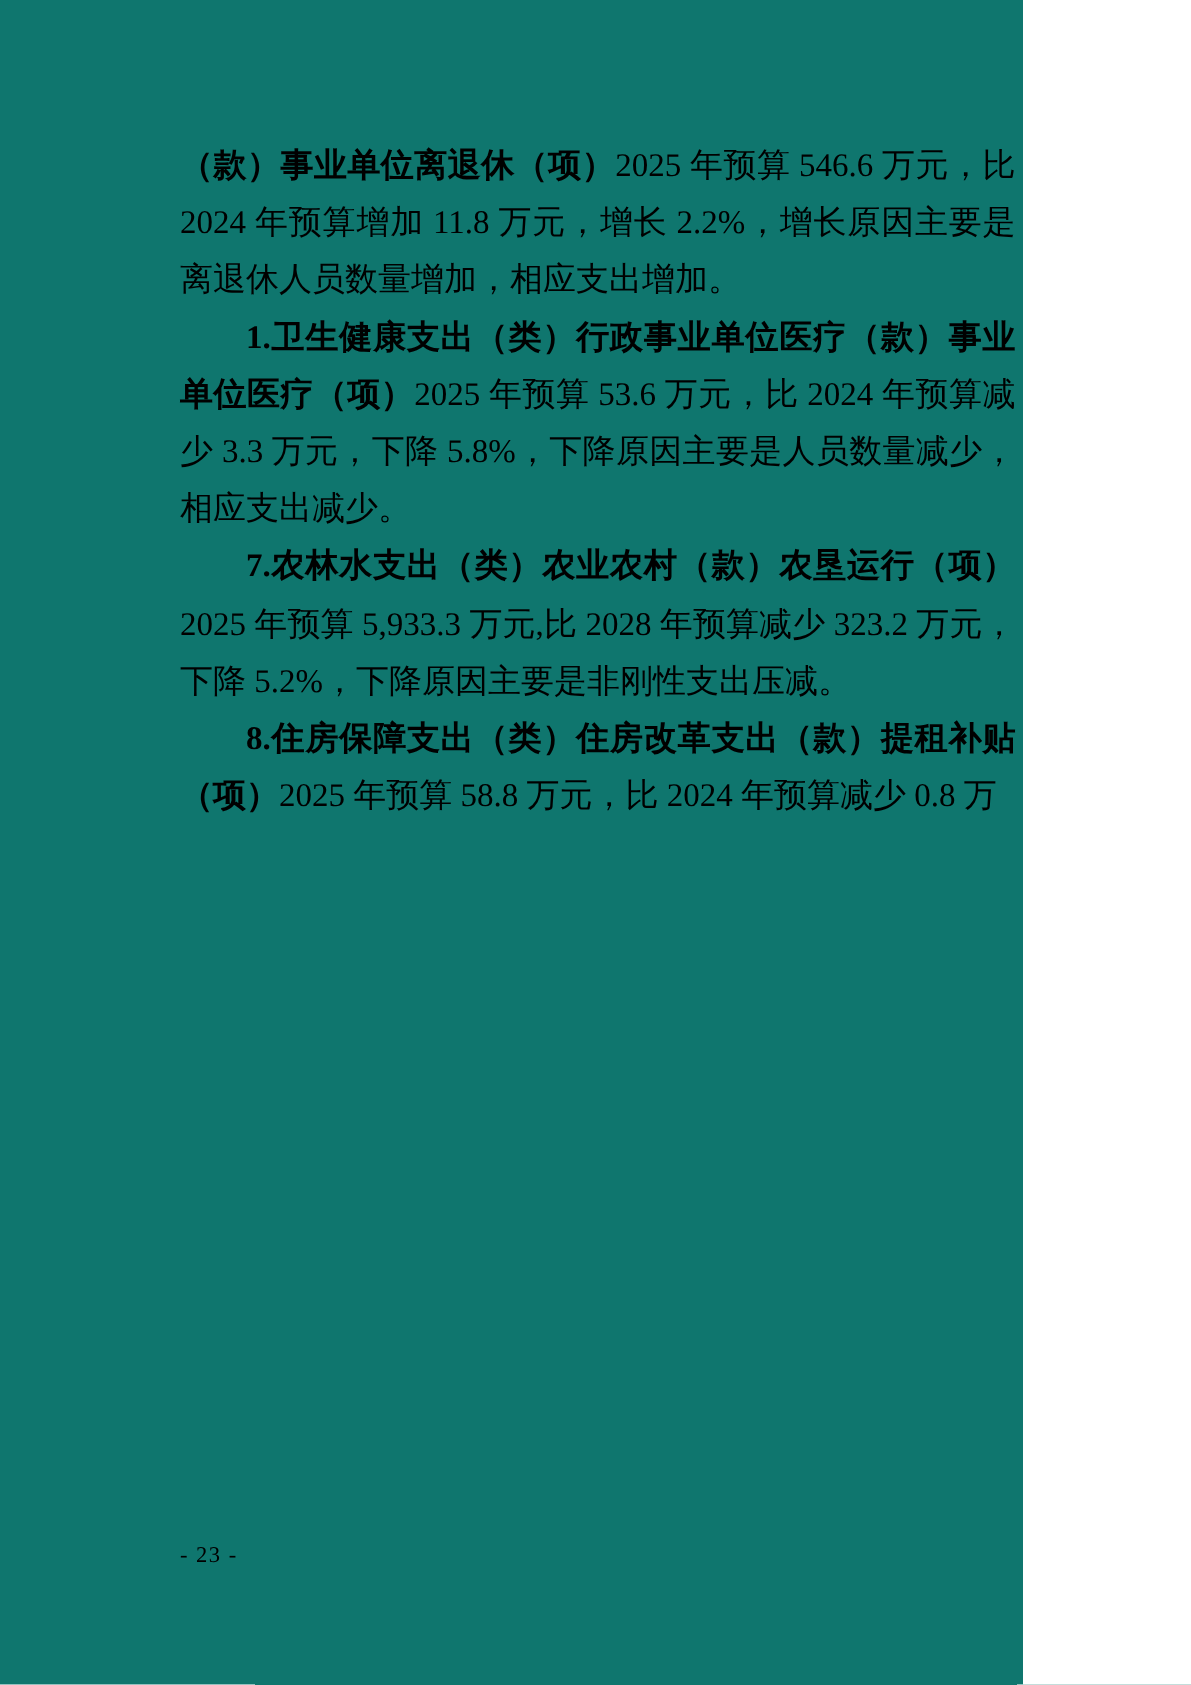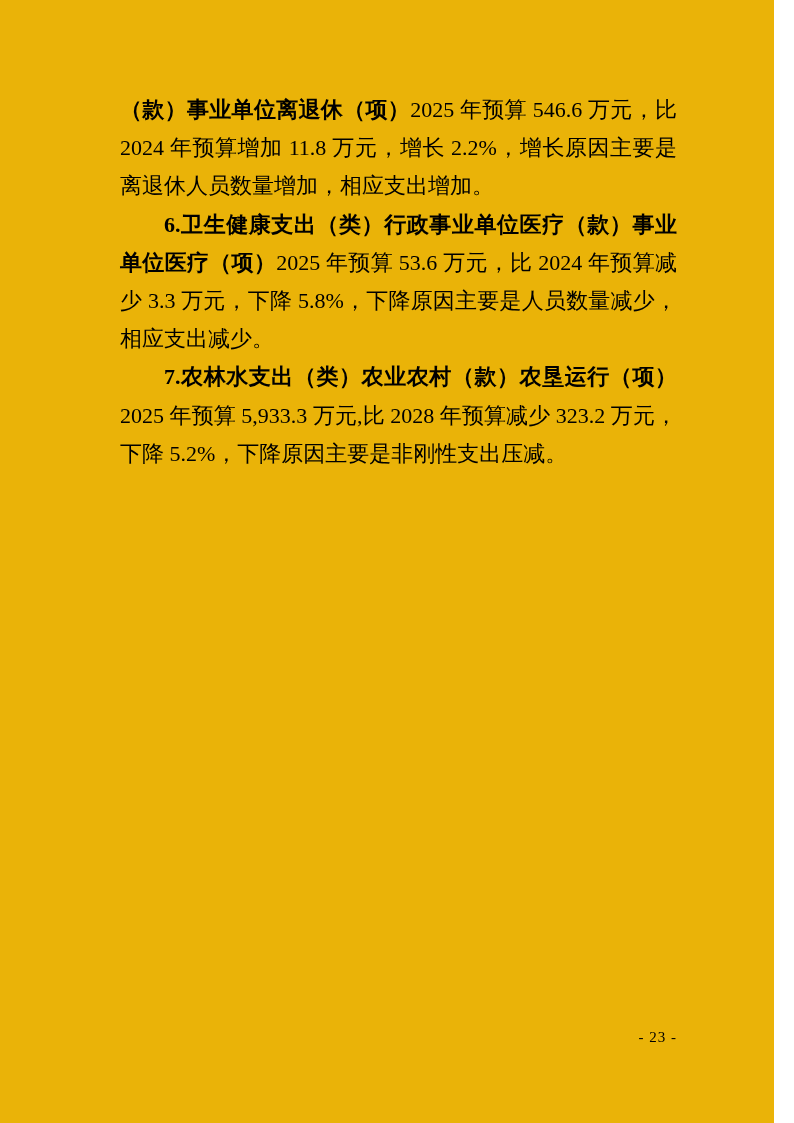--- a/index.html
+++ b/index.html
@@ -2,23 +2,23 @@
 <html lang="zh"><head>
 <meta charset="utf-8">
 <style>
   html, body {
     margin: 0;
     padding: 0;
     background: #ffffff;
   }
   .page {
     position: relative;
-    width: 774px;
+    width: 682px;
     height: 1123px;
-    background: #eab308;
+    background: #0f766e;
     overflow: hidden;
     color: #000000;
     font-family: "Liberation Serif", "DejaVu Serif", serif;
   }
   .doc-body {
     position: absolute;
     left: 120px;
     top: 91px;
     width: 557px;
     font-size: 22px;
@@ -39,47 +39,49 @@
     font-weight: 700;
   }
   .para-rest {
     font-weight: 400;
   }
   .footer {
     position: absolute;
     left: 120px;
     top: 1026px;
     width: 557px;
-    text-align: right;
     font-size: 15px;
     line-height: 22px;
     letter-spacing: 1px;
     color: #000000;
   }
 </style>
 </head>
 <body>
 
 <div class="page">
 
   <div class="doc-body">
 
     <p class="no-indent">
       <span class="para-heading">（款）事业单位离退休（项）</span><span class="para-rest">2025 年预算 546.6 万元，比 2024 年预算增加 11.8 万元，增长 2.2%，增长原因主要是离退休人员数量增加，相应支出增加。</span>
     </p>
 
 
 
     <p>
-      <span class="para-heading">6.卫生健康支出（类）行政事业单位医疗（款）事业单位医疗（项）</span><span class="para-rest">2025 年预算 53.6 万元，比 2024 年预算减少 3.3 万元，下降 5.8%，下降原因主要是人员数量减少，相应支出减少。</span>
+      <span class="para-heading">1.卫生健康支出（类）行政事业单位医疗（款）事业单位医疗（项）</span><span class="para-rest">2025 年预算 53.6 万元，比 2024 年预算减少 3.3 万元，下降 5.8%，下降原因主要是人员数量减少，相应支出减少。</span>
     </p>
 
     <p>
       <span class="para-heading">7.农林水支出（类）农业农村（款）农垦运行（项）</span><span class="para-rest">2025 年预算 5,933.3 万元,比 2028 年预算减少 323.2 万元，下降 5.2%，下降原因主要是非刚性支出压减。</span>
     </p>
 
 
+    <p>
+      <span class="para-heading">8.住房保障支出（类）住房改革支出（款）提租补贴（项）</span><span class="para-rest">2025 年预算 58.8 万元，比 2024 年预算减少 0.8 万</span>
+    </p>
 
   </div>
 
   <div class="footer">- 23 -</div>
 
 </div>
 
 </body></html>

